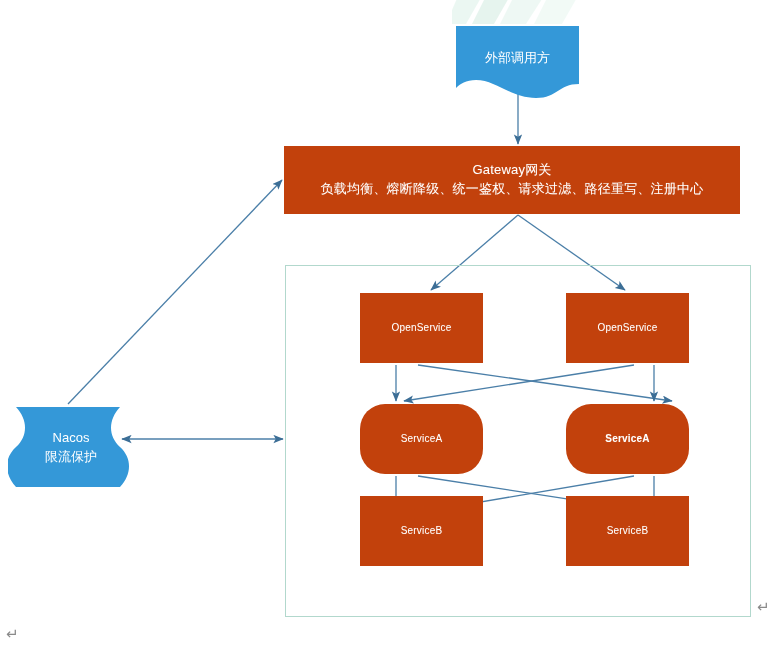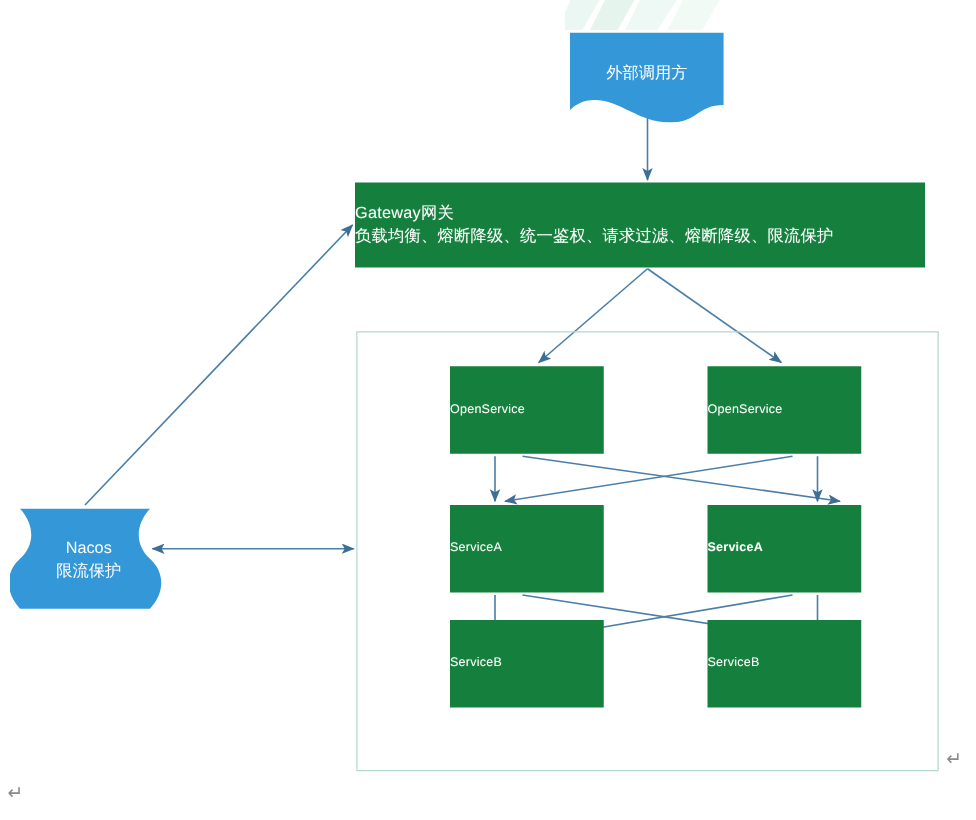--- a/index.html
+++ b/index.html
@@ -20,25 +20,25 @@
     width: 781px; height: 656px;
   }
   .svg-layer {
     position: absolute;
     left: 0; top: 0;
     width: 781px; height: 656px;
     pointer-events: none;
   }
   .node {
     position: absolute;
-    background: #15803d;
+    background: #c2410c;
     color: #ffffff;
     display: flex;
     flex-direction: column;
-    align-items: flex-start;
+    align-items: center;
     justify-content: center;
     text-align: center;
     line-height: 1.45;
     letter-spacing: 0.2px;
     text-shadow: 0 0 1px rgba(255,255,255,0.25);
   }
   .node-label { display: block; white-space: nowrap; }
 
   
   #gateway {
@@ -87,21 +87,21 @@
   }
 
   
   .svc {
     width: 123px; height: 70px;
     font-size: 10px;
   }
   .col-l { left: 360px; }
   .col-r { left: 566px; }
   .row-1 { top: 293px; }
-  .row-2 { top: 404px; }
+  .row-2 { top: 404px; border-radius: 25px; }
   .row-3 { top: 496px; }
   .bold { font-weight: bold; }
 
   
   #watermark {
     position: absolute;
     left: 452px; top: -6px;
     width: 135px; height: 32px;
     pointer-events: none;
     opacity: 0.5;
@@ -165,21 +165,21 @@
 
   <div class="shaped" id="external-caller">
     <svg width="123" height="72" viewBox="0 0 123 72" xmlns="http://www.w3.org/2000/svg">
       <path d="M0,0 L123,0 L123,58 C102,58 102,72 80,72 C55,72 40,54 20,54 C10,54 4,58 0,62 Z" fill="#3498d8"></path>
     </svg>
     <span class="txt node-label">外部调用方</span>
   </div>
 
   <div class="node" id="gateway">
     <span class="line1 node-label">Gateway网关</span>
-    <span class="line2 node-label">负载均衡、熔断降级、统一鉴权、请求过滤、熔断降级、限流保护</span>
+    <span class="line2 node-label">负载均衡、熔断降级、统一鉴权、请求过滤、路径重写、注册中心</span>
   </div>
 
   <div class="shaped" id="nacos">
     <svg width="126" height="82" viewBox="0 0 126 82" xmlns="http://www.w3.org/2000/svg">
       <path d="M8,1 L112,1 C100,14 100,30 112,41 C124,52 124,68 112,81 L8,81 C-4,68 -4,52 8,41 C20,30 20,14 8,1 Z" fill="#3498d8"></path>
     </svg>
     <span class="txt node-label">Nacos</span>
     <span class="txt node-label">限流保护</span>
   </div>
 

